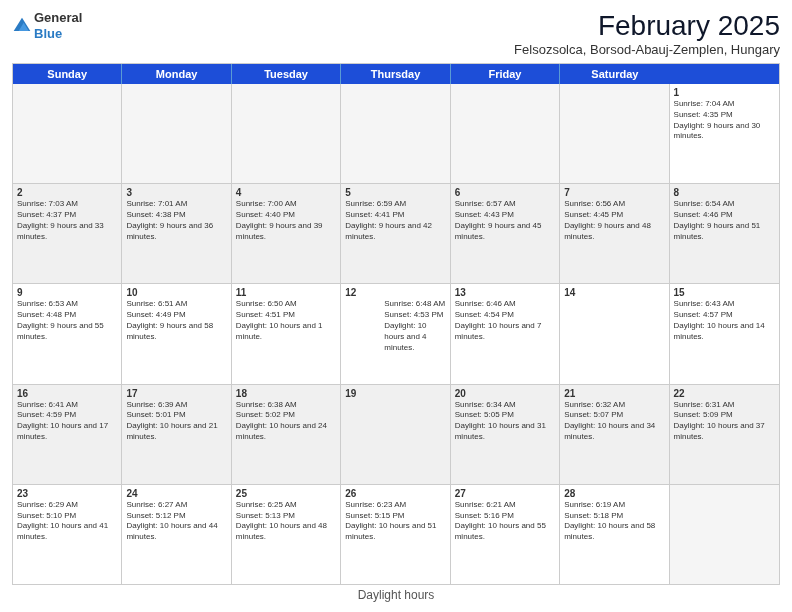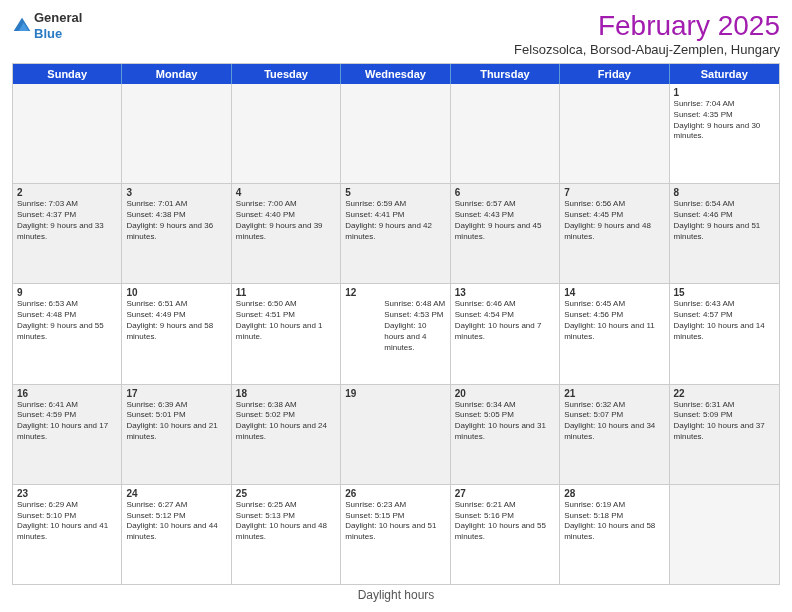--- a/index.html
+++ b/index.html
@@ -37,21 +37,21 @@
     .logo-blue { color: #2a7bc4; }
     .logo-icon {
       width: 20px;
       height: 20px;
     }
     .title-block {
       text-align: right;
     }
     .month-title {
       font-size: 28px;
-      color: #a21caf;
+      color: #0f172a;
       font-weight: normal;
     }
     .subtitle {
       font-size: 13px;
       color: #333;
     }
     .calendar {
       flex: 1;
       display: flex;
       flex-direction: column;
@@ -132,21 +132,20 @@
       <div class="month-title">February 2025</div>
       <div class="subtitle">Felsozsolca, Borsod-Abauj-Zemplen, Hungary</div>
     </div>
   </div>
 
   <div class="calendar">
     <div class="cal-header">
     <div class="cal-header-cell">Sunday</div>
         <div class="cal-header-cell">Monday</div>
         <div class="cal-header-cell">Tuesday</div>
-        <div class="cal-header-cell">Wednesday</div>
         <div class="cal-header-cell">Thursday</div>
         <div class="cal-header-cell">Friday</div>
         <div class="cal-header-cell">Saturday</div>
       </div>
     <div class="cal-body">
     <div class="cal-row">
           <div class="cal-cell empty"></div>
           <div class="cal-cell empty"></div>
           <div class="cal-cell empty"></div>
           <div class="cal-cell empty"></div>
@@ -229,23 +228,20 @@
 Daylight: 10 hours and 4 minutes.</div>
           </div>
           <div class="cal-cell">
             <span class="day-num">13</span>
             <div class="cell-text" style="white-space: pre-line;">Sunrise: 6:46 AM
 Sunset: 4:54 PM
 Daylight: 10 hours and 7 minutes.</div>
           </div>
           <div class="cal-cell">
             <span class="day-num">14</span>
-            <div class="cell-text" style="white-space: pre-line;">Sunrise: 6:45 AM
-Sunset: 4:56 PM
-Daylight: 10 hours and 11 minutes.</div>
           </div>
           <div class="cal-cell">
             <span class="day-num">15</span>
             <div class="cell-text" style="white-space: pre-line;">Sunrise: 6:43 AM
 Sunset: 4:57 PM
 Daylight: 10 hours and 14 minutes.</div>
           </div>
         </div>
         <div class="cal-row">
           <div class="cal-cell shaded">

